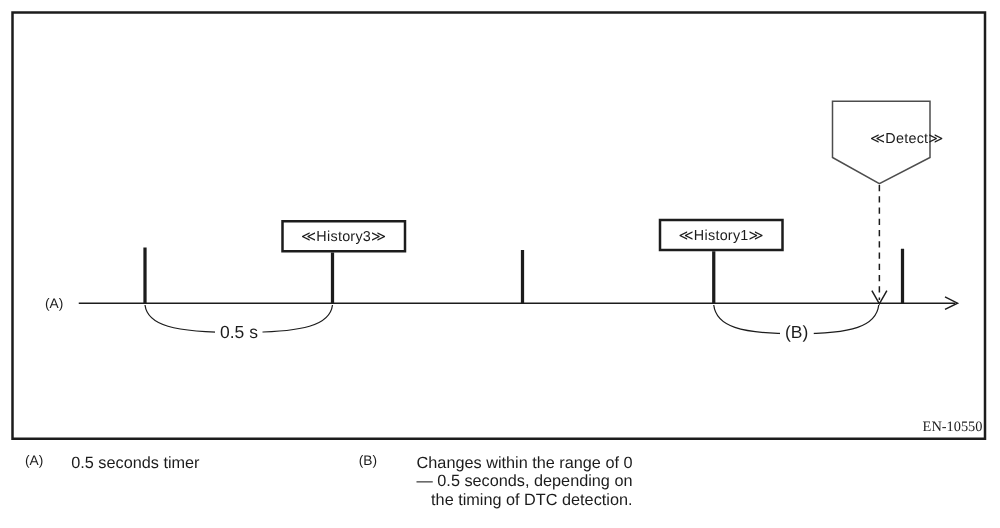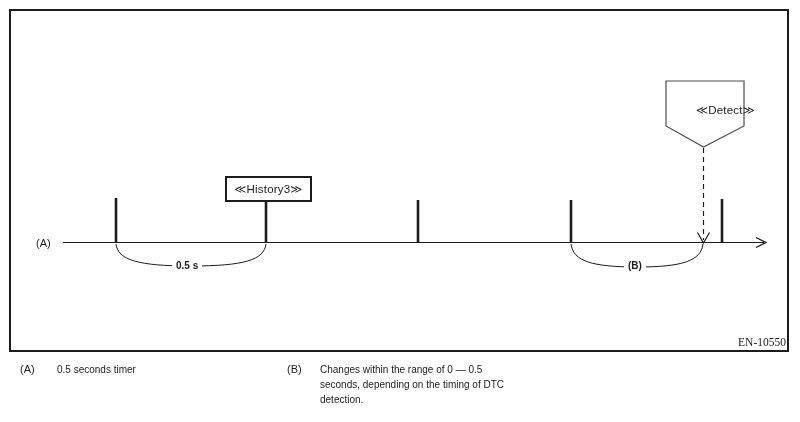--- a/index.html
+++ b/index.html
@@ -31,21 +31,21 @@
   }
   .lbl {
     position: absolute;
     font-size: 11px;
     line-height: 13px;
     white-space: nowrap;
     color: #1c1c1c;
   }
   .hbox {
     position: absolute;
-    width: 87px;
+    width: 100px;
     height: 26px;
     border: 2px solid #1c1c1c;
     background: #ffffff;
     font-size: 11.5px;
     display: flex;
     align-items: center;
     justify-content: center;
     letter-spacing: 0.2px;
   }
   .detect-lbl {
@@ -55,46 +55,45 @@
     width: 78px;
     text-align: center;
     font-size: 11.5px;
     letter-spacing: 0.2px;
     padding-left: 30px;
   }
   .arc-lbl {
     position: absolute;
     background: #ffffff;
     padding: 0 4px;
-    font-size: 10px;
+    font-size: 14px;
     line-height: 13px;
     white-space: nowrap;
-    font-weight: bold;
   }
   .figure-id {
     position: absolute;
     left: 680px;
     top: 336px;
     width: 106px;
     text-align: right;
     font-size: 11.5px;
     font-family: Liberation Serif, serif;
   }
   .legend-key {
     position: absolute;
     font-size: 11px;
     line-height: 15px;
     white-space: nowrap;
   }
   .legend-text {
     position: absolute;
-    font-size: 10px;
+    font-size: 13px;
     line-height: 15px;
   }
-  .legend-text.wrap { width: 186px; white-space: normal; }
+  .legend-text.wrap { width: 186px; white-space: normal; text-align: right; }
 </style>
 </head>
 <body>
 
 <div class="stage">
 
   <div class="frame"></div>
 
   <svg class="overlay" viewBox="0 0 800 422" fill="none" stroke="#1c1c1c">
 
@@ -112,20 +111,21 @@
 
     <polygon points="666,81 744,81 744,126 703.5,147 666,126" fill="#ffffff" stroke="#4d4d4d" stroke-width="1.2"></polygon>
 
     <line x1="703.5" y1="148" x2="703.5" y2="240" stroke-width="1.2" stroke-dasharray="5 4"></line>
     <path d="M 697.5 232.5 L 703.5 243 L 709.5 232.5" stroke-width="1.2"></path>
   </svg>
 
   <div class="lbl" style="left:36px; top:237px;">(A)</div>
 
   <div class="hbox" style="left:225px; top:176px;">≪History3≫</div>
+  <div class="hbox" style="left:527px; top:175px;">≪History1≫</div>
 
   <div class="detect-lbl">≪Detect≫</div>
 
   <div class="arc-lbl" style="left:172px; top:259px;">0.5 s</div>
   <div class="arc-lbl" style="left:624px; top:259px;">(B)</div>
 
   <div class="figure-id">EN-10550</div>
 
   <div>
     <div class="legend-key" style="left:20px; top:362px;">(A)</div>

